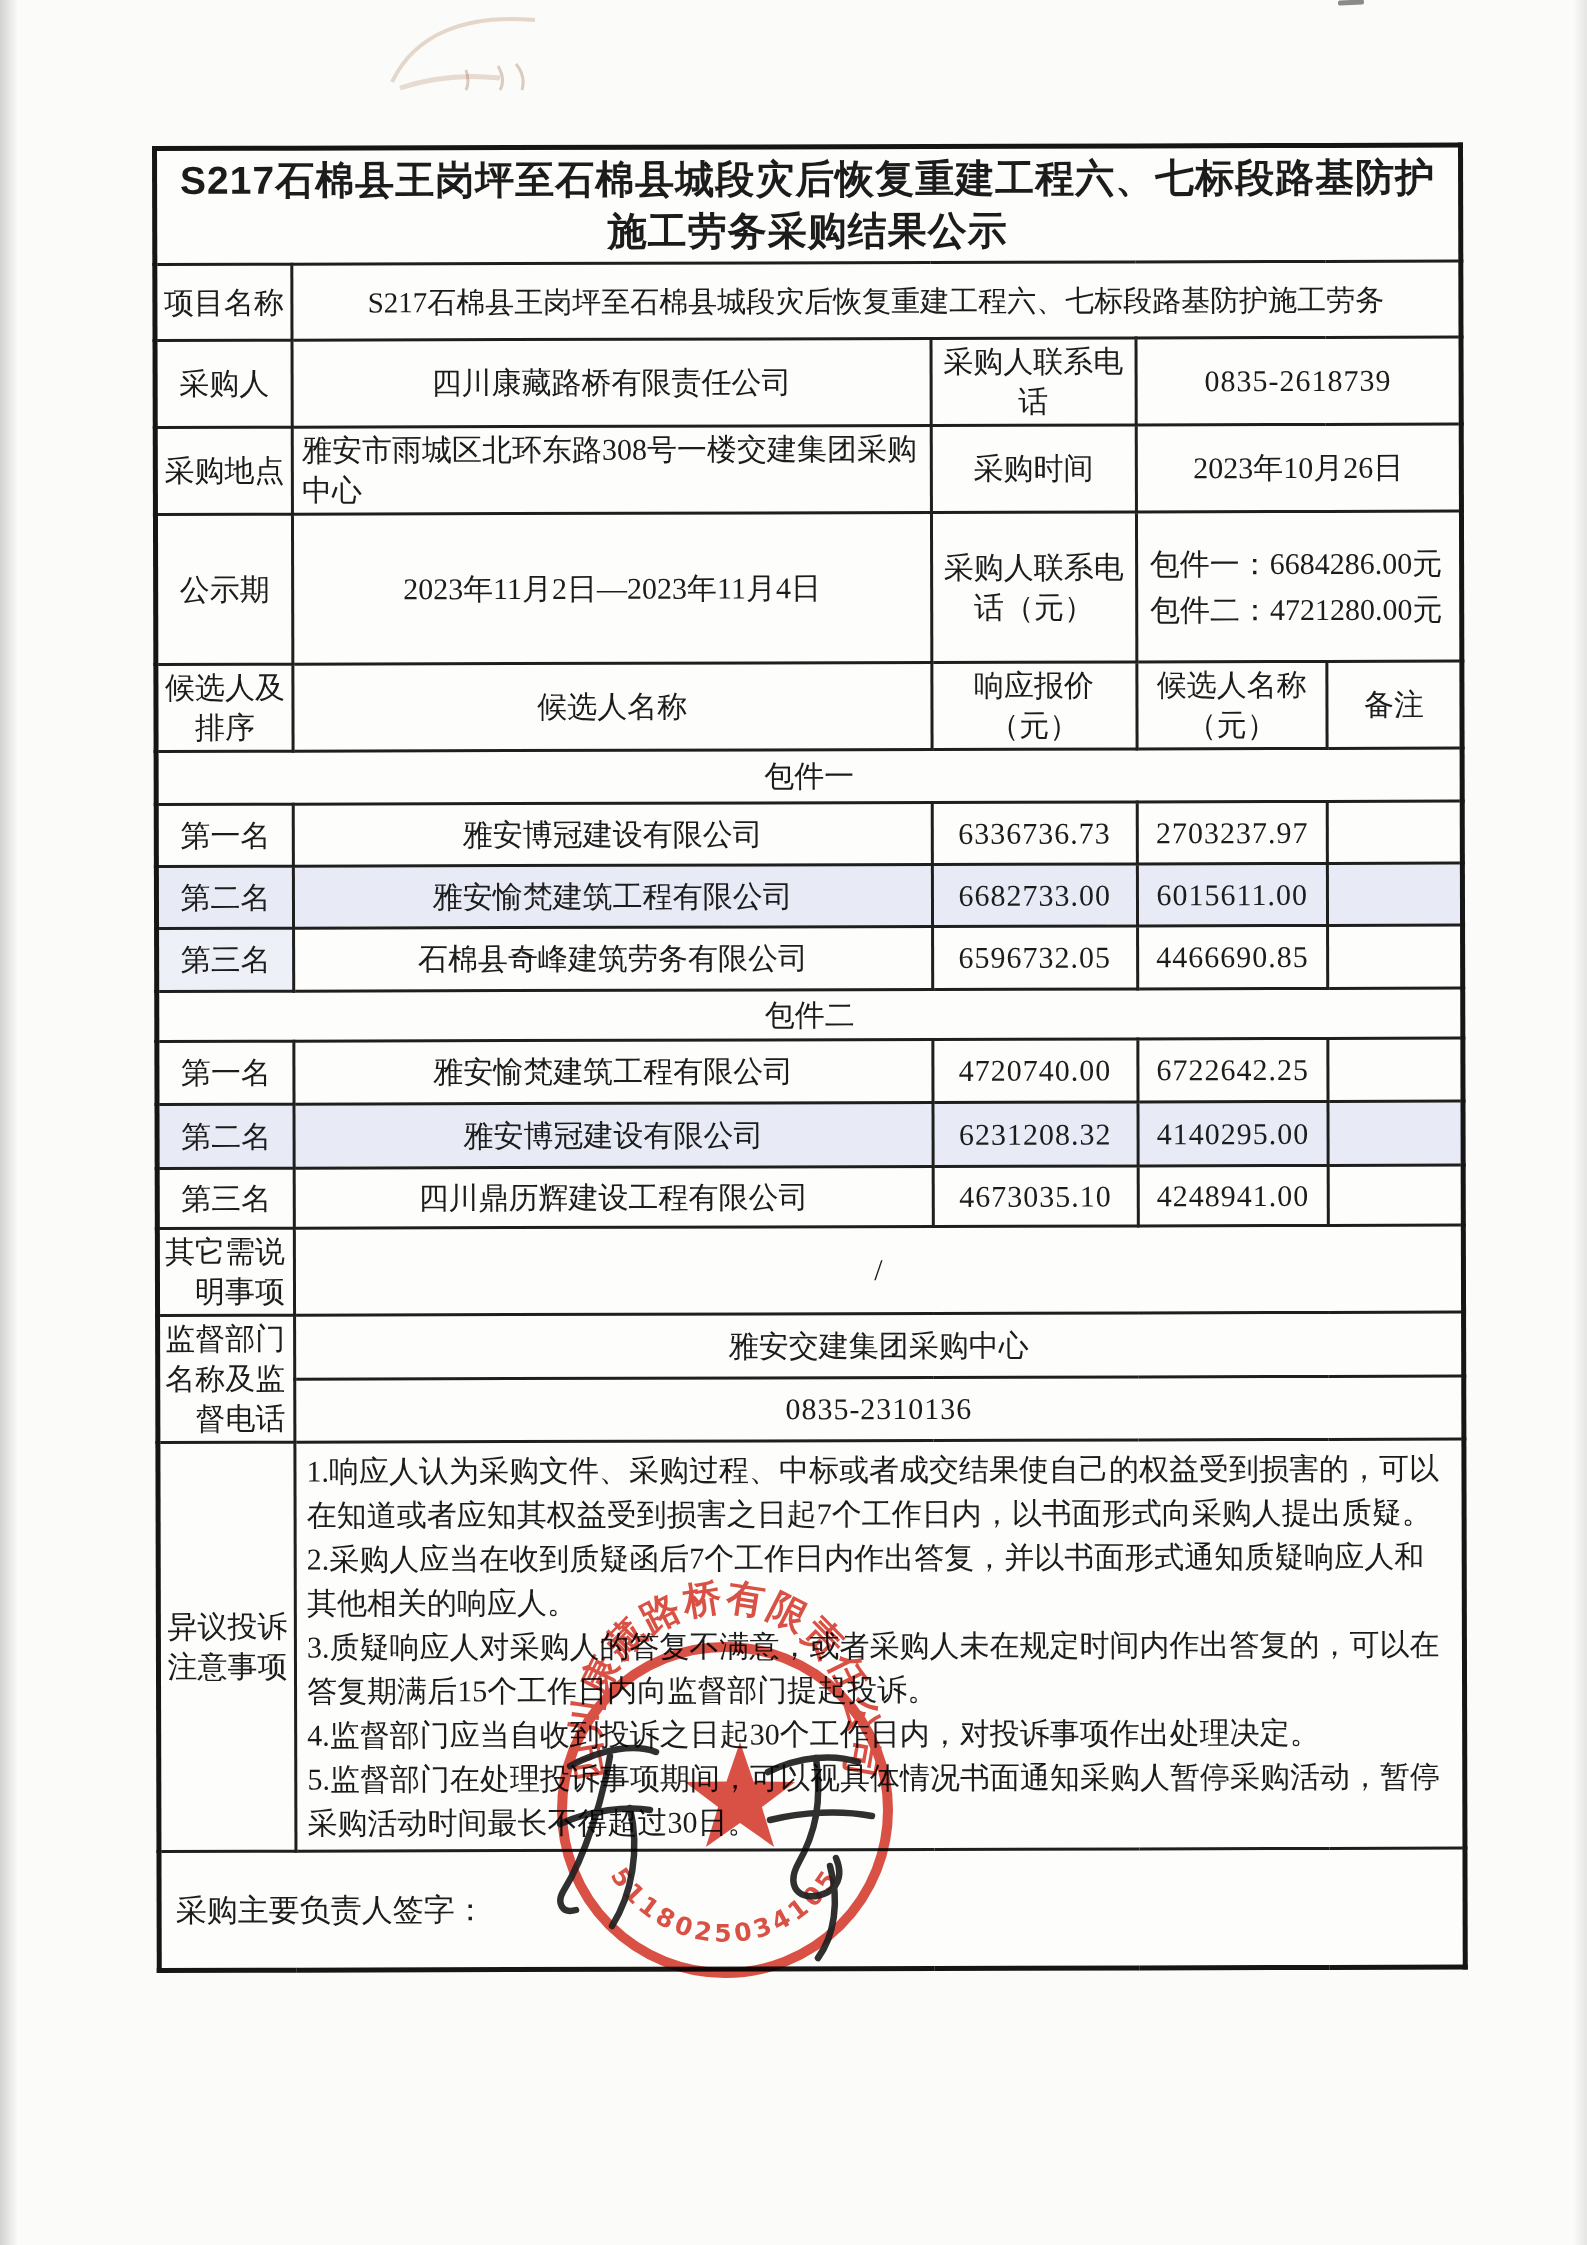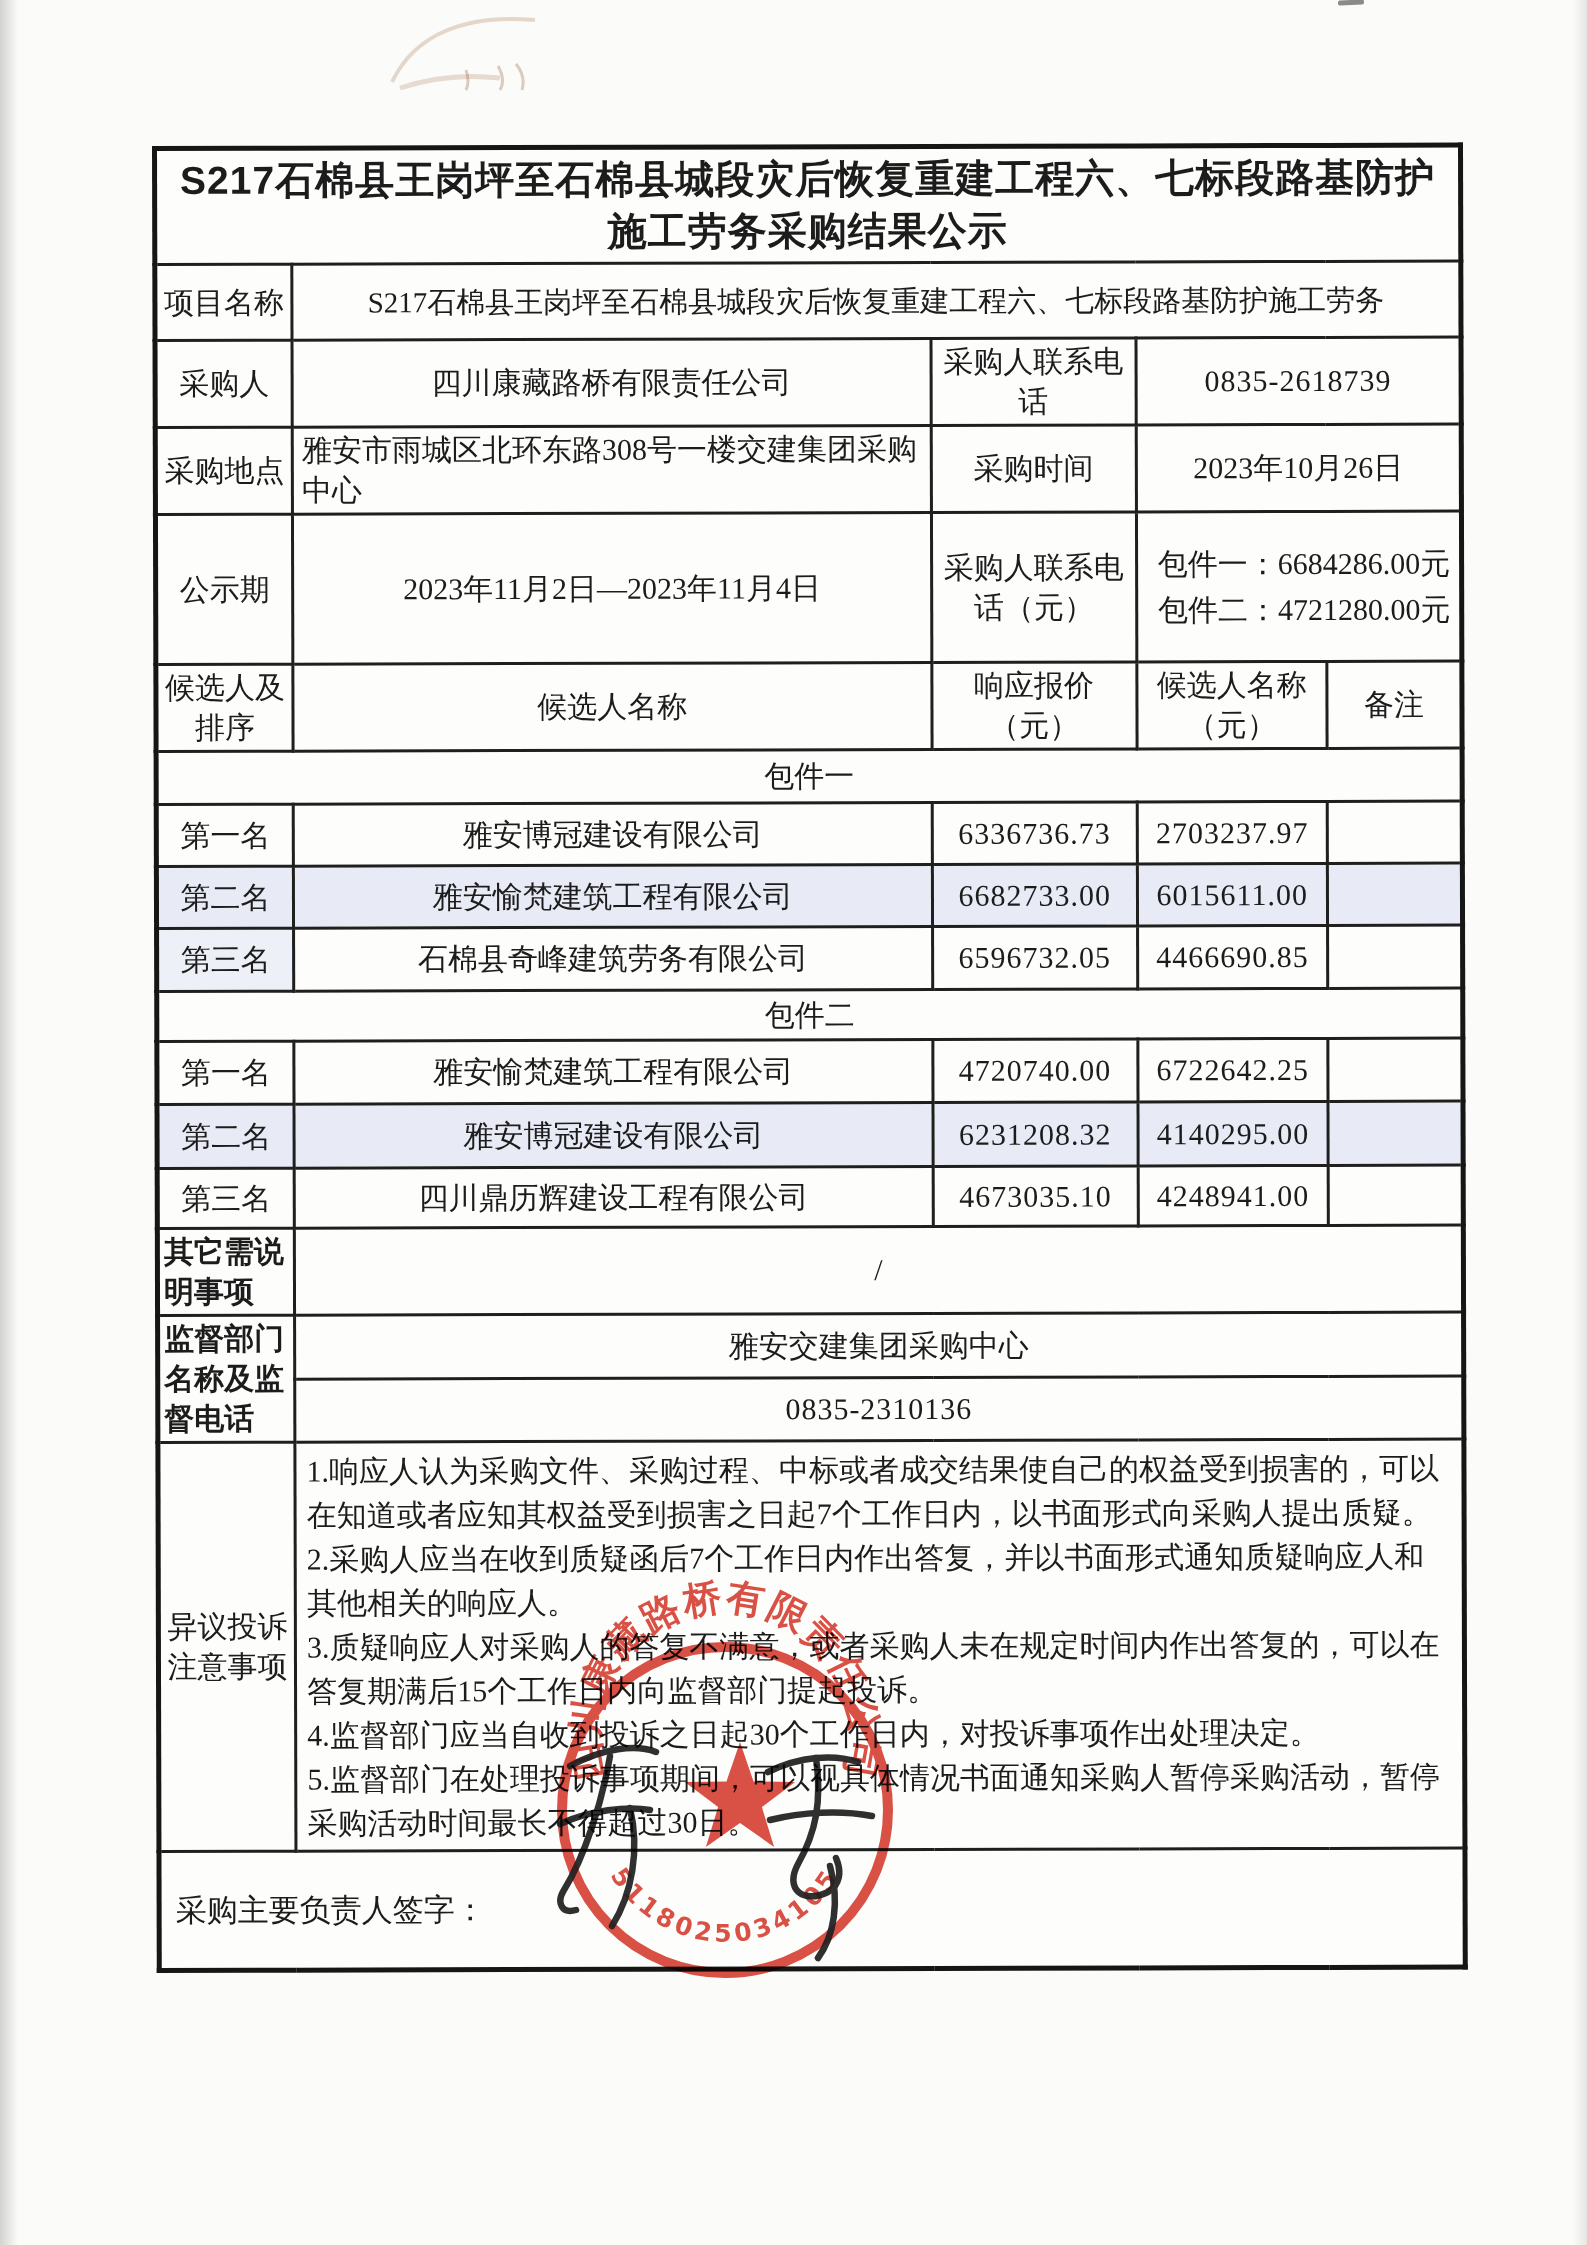--- a/index.html
+++ b/index.html
@@ -34,21 +34,21 @@
     padding:2px 6px;
     overflow:hidden;
     word-break:break-all;
   }
   .title-cell{
     font-family:"Liberation Sans","DejaVu Sans",sans-serif;
     font-weight:bold;font-size:39px;line-height:52px;letter-spacing:1px;
     padding:4px 18px;
   }
   .left{text-align:left;}
-  .lab-left{text-align:left;padding-left:4px;padding-right:8px;font-weight:bold;}
+  .lab-left{text-align:right;padding-left:4px;padding-right:8px;}
   .objection-cell{
     text-align:left;vertical-align:top;
     font-size:30px;line-height:44px;padding:6px 10px 4px 10px;
   }
   .objection-cell .para{margin:0;}
   .tint{background:#e8ebf5;}
   .sig-cell{text-align:left;padding-left:14px;font-size:31px;}
   .num{letter-spacing:1px;}
 
   .overlay{position:absolute;pointer-events:none;}
@@ -97,21 +97,21 @@
     <td>采购地点</td>
     <td class="left" style="padding-left:8px">雅安市雨城区北环东路308号一楼交建集团采购中心</td>
     <td>采购时间</td>
     <td colspan="2">2023年10月26日</td>
   </tr>
 
   <tr style="height:150px">
     <td>公示期</td>
     <td>2023年11月2日—2023年11月4日</td>
     <td>采购人联系电话（元）</td>
-    <td colspan="2" class="left" style="padding-left:20px;line-height:46px">
+    <td colspan="2" class="left" style="padding-left:12px;line-height:46px">
       <div>包件一：6684286.00元</div>
       <div>包件二：4721280.00元</div>
     </td>
   </tr>
 
   <tr style="height:78px">
     <td>候选人及排序</td>
     <td>候选人名称</td>
     <td>响应报价（元）</td>
     <td>候选人名称（元）</td>

